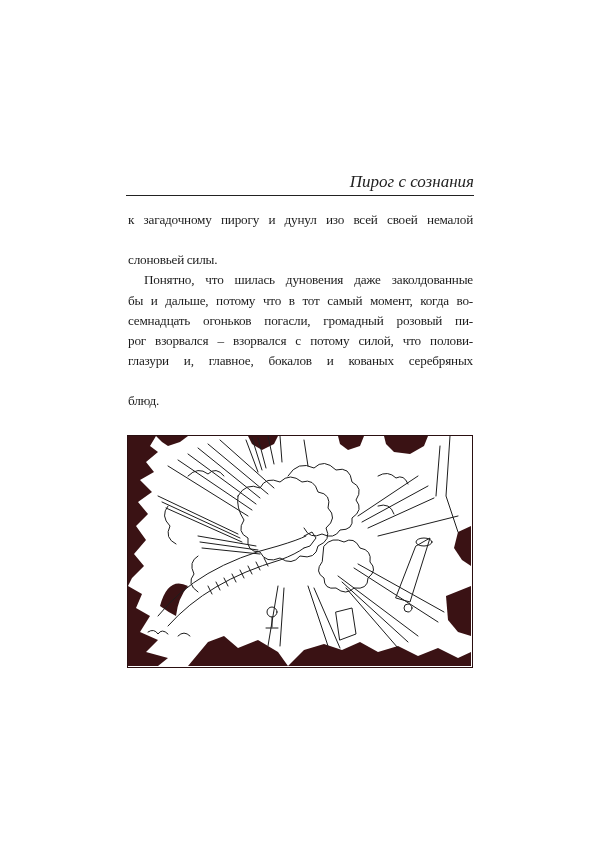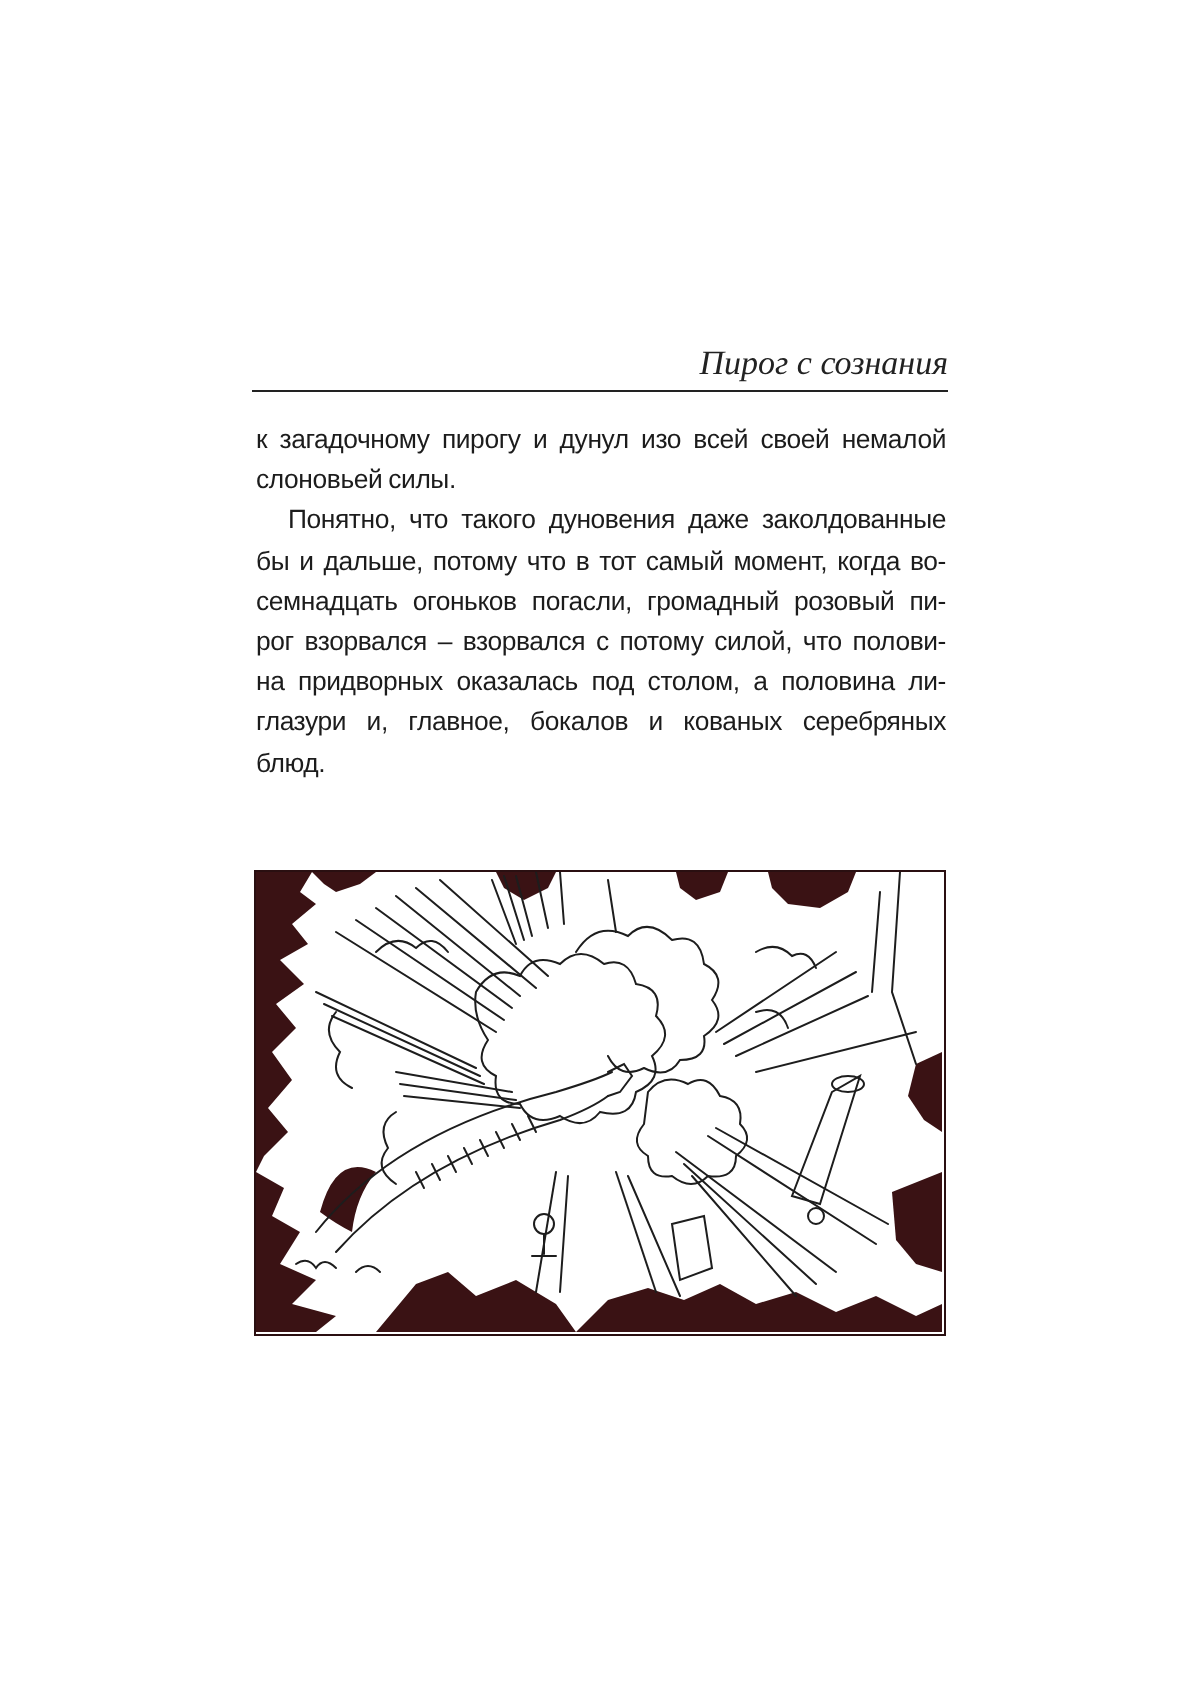--- a/index.html
+++ b/index.html
@@ -25,35 +25,35 @@
     .head-rule {
       position: absolute;
       left: 126px; top: 195px;
       width: 348px; height: 0;
       border-top: 1.3px solid #222;
     }
     .body-text {
       position: absolute;
       left: 128px; top: 210px;
       width: 345px;
-      font-family: Liberation Sans, sans-serif;
+      font-family: Liberation Serif, serif;
       font-size: 13.2px;
       line-height: 20.2px;
       color: #1c1c1c;
       letter-spacing: -0.2px;
       word-spacing: -0.5px;
     }
     .body-text .line {
       display: block;
       white-space: nowrap;
       text-align: justify;
       text-align-last: justify;
       height: 20.2px;
     }
-    .body-text .line.last { text-align-last: left; }
+    .body-text .line.last { text-align-last: left; margin-top: 20px; }
     .body-text .line.indent { padding-left: 16px; }
     .illustration {
       position: absolute;
       left: 127px; top: 435px;
       width: 346px; height: 233px;
       border: 1.5px solid #2a0f11;
       box-sizing: border-box;
       background: #fff;
       overflow: hidden;
     }
@@ -62,25 +62,24 @@
 </head>
 <body>
 
 <div>
   <div class="running-head">Пирог с сознания</div>
   <div class="head-rule"></div>
 
   <div class="body-text">
     <span class="line">к загадочному пирогу и дунул изо всей своей немалой</span>
     <span class="line last">слоновьей силы.</span>
-    <span class="line indent">Понятно, что такого дуновения даже заколдованные</span>
+    <span class="line indent">Понятно, что шилась дуновения даже заколдованные</span>
     <span class="line">бы и дальше, потому что в тот самый момент, когда во-</span>
     <span class="line">семнадцать огоньков погасли, громадный розовый пи-</span>
     <span class="line">рог взорвался – взорвался с потому силой, что полови-</span>
-    <span class="line">на придворных оказалась под столом, а половина ли-</span>
     <span class="line">глазури и, главное, бокалов и кованых серебряных</span>
     <span class="line last">блюд.</span>
   </div>
 
   <div class="illustration">
     <svg width="343" height="230" viewBox="0 0 343 230">
       <g fill="#3a1214" stroke="none">
 
         <path d="M0,0 L28,0 L22,10 L30,16 L18,26 L26,36 L12,44 L24,56 L10,66 L20,78 L8,90 L18,104 L6,118 L16,130 L4,142 L0,150 Z"></path>
         <path d="M0,150 L14,158 L8,172 L22,180 L12,196 L30,204 L18,216 L40,222 L30,230 L0,230 Z"></path>

